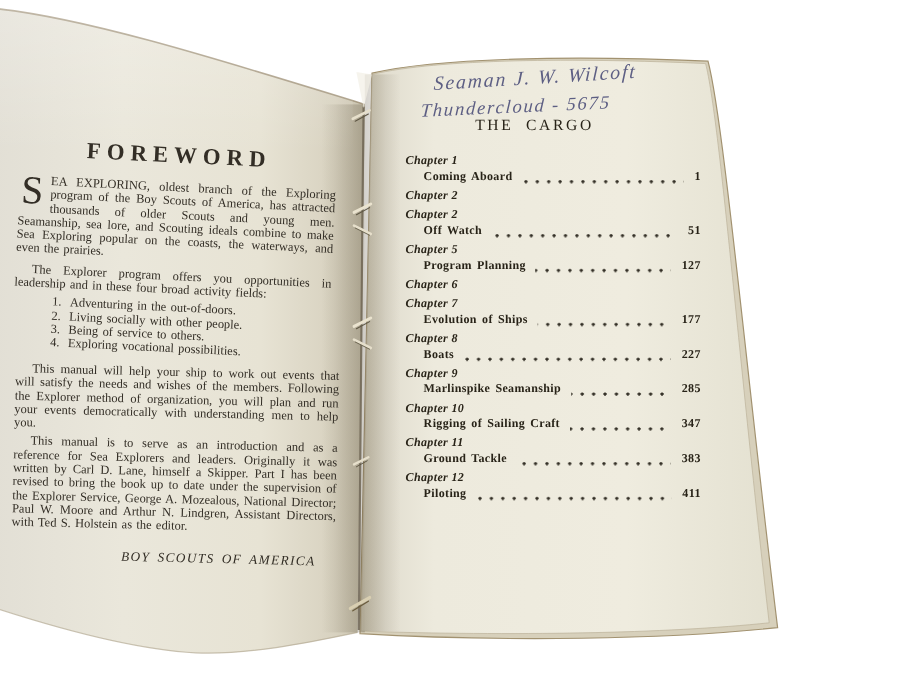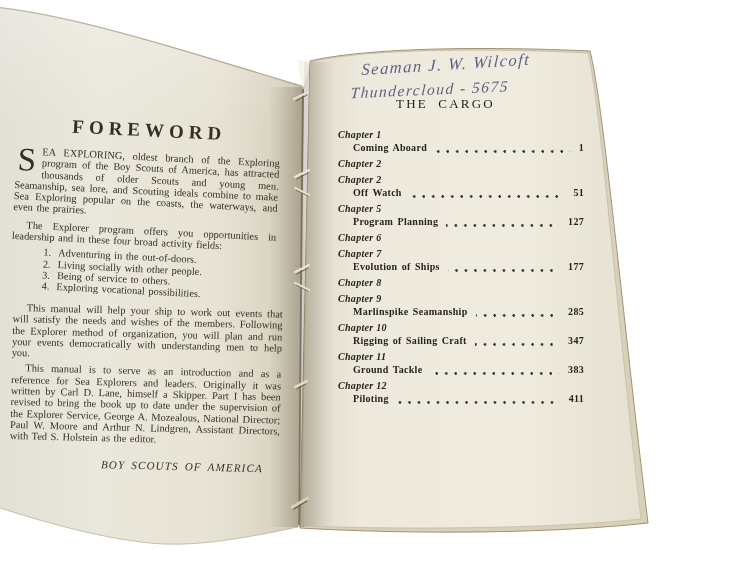--- a/index.html
+++ b/index.html
@@ -204,20 +204,25 @@
       <div class="toc-entry">
         <div class="chapter-label">Chapter 7</div>
         <div class="toc-row">
             <span class="toc-title">Evolution of Ships</span>
             <span class="dots"></span>
             <span class="toc-page">177</span>
           </div>
       </div>
       <div class="toc-entry">
         <div class="chapter-label">Chapter 8</div>
+        <div class="toc-row">
+            <span class="toc-title">Boats</span>
+            <span class="dots"></span>
+            <span class="toc-page">227</span>
+          </div>
       </div>
       <div class="toc-entry">
         <div class="chapter-label">Chapter 9</div>
         <div class="toc-row">
             <span class="toc-title">Marlinspike Seamanship</span>
             <span class="dots"></span>
             <span class="toc-page">285</span>
           </div>
       </div>
       <div class="toc-entry">

